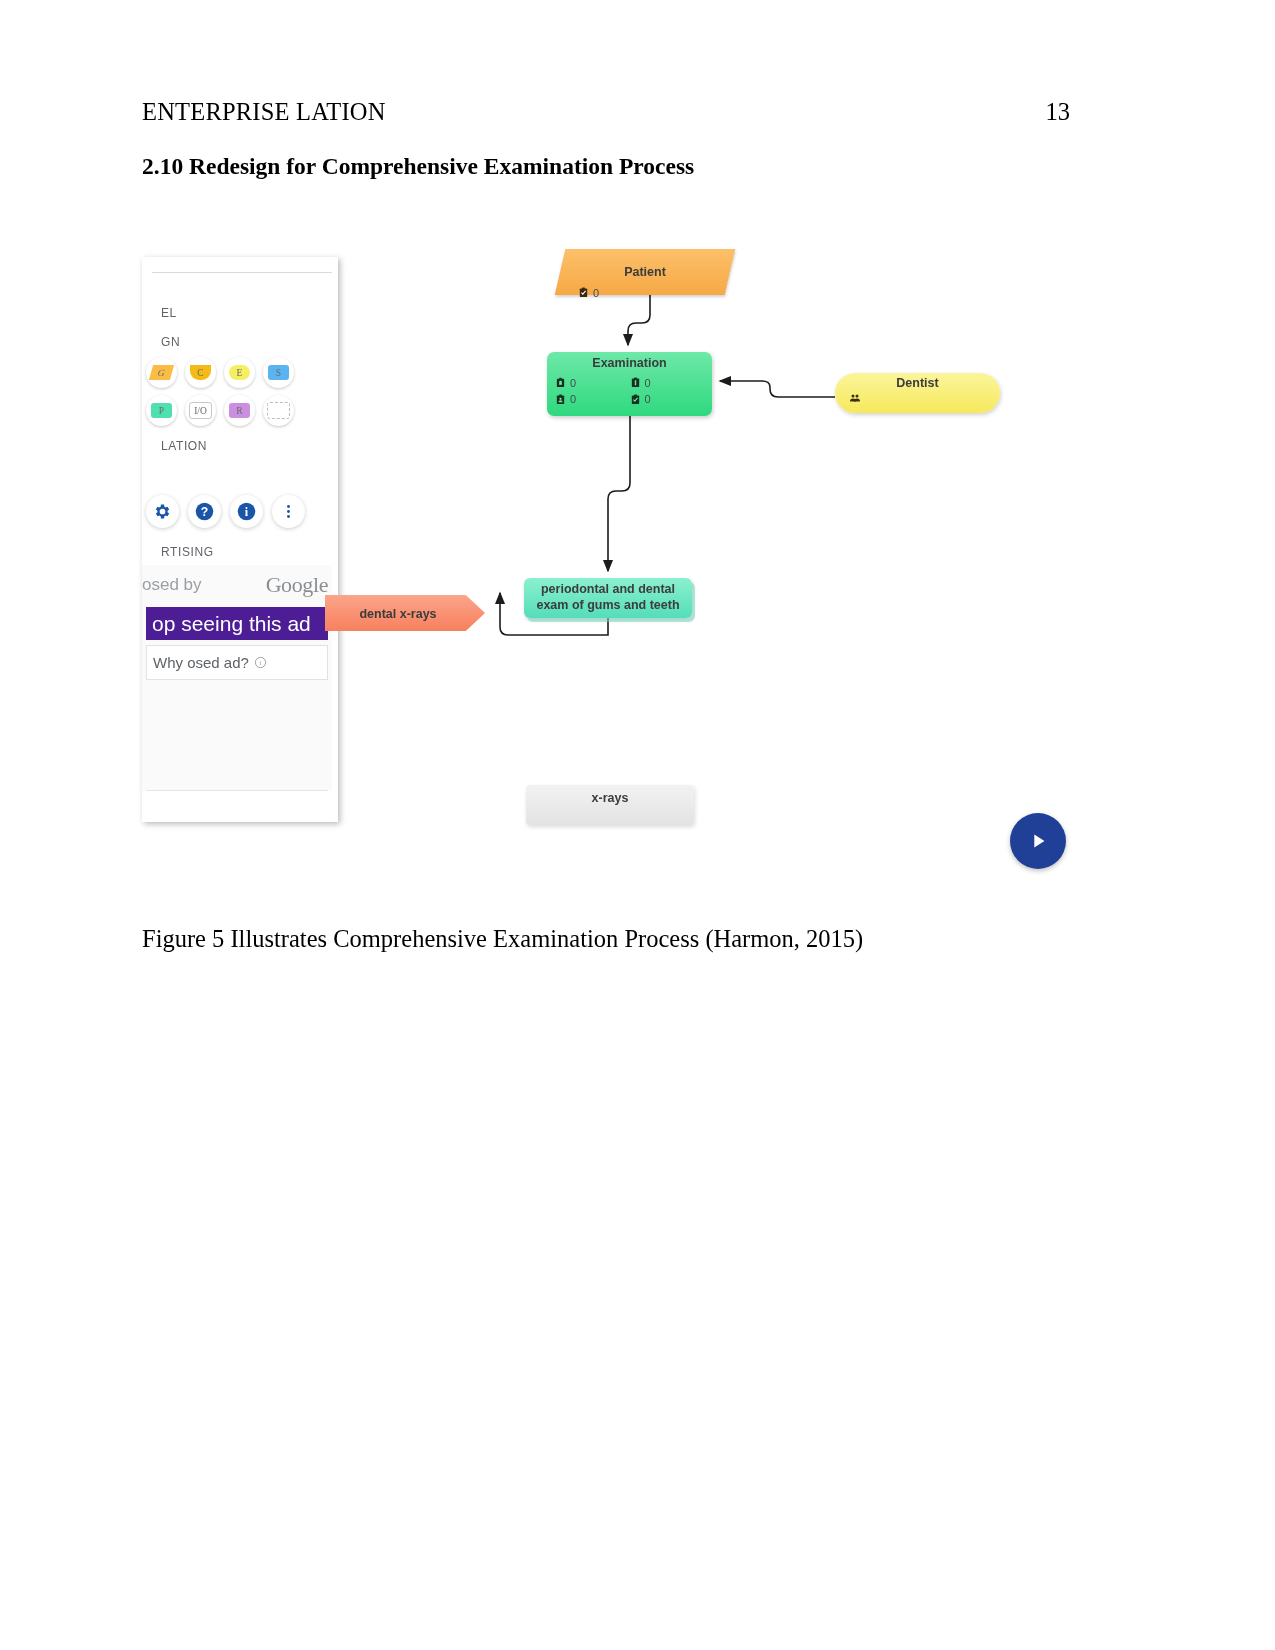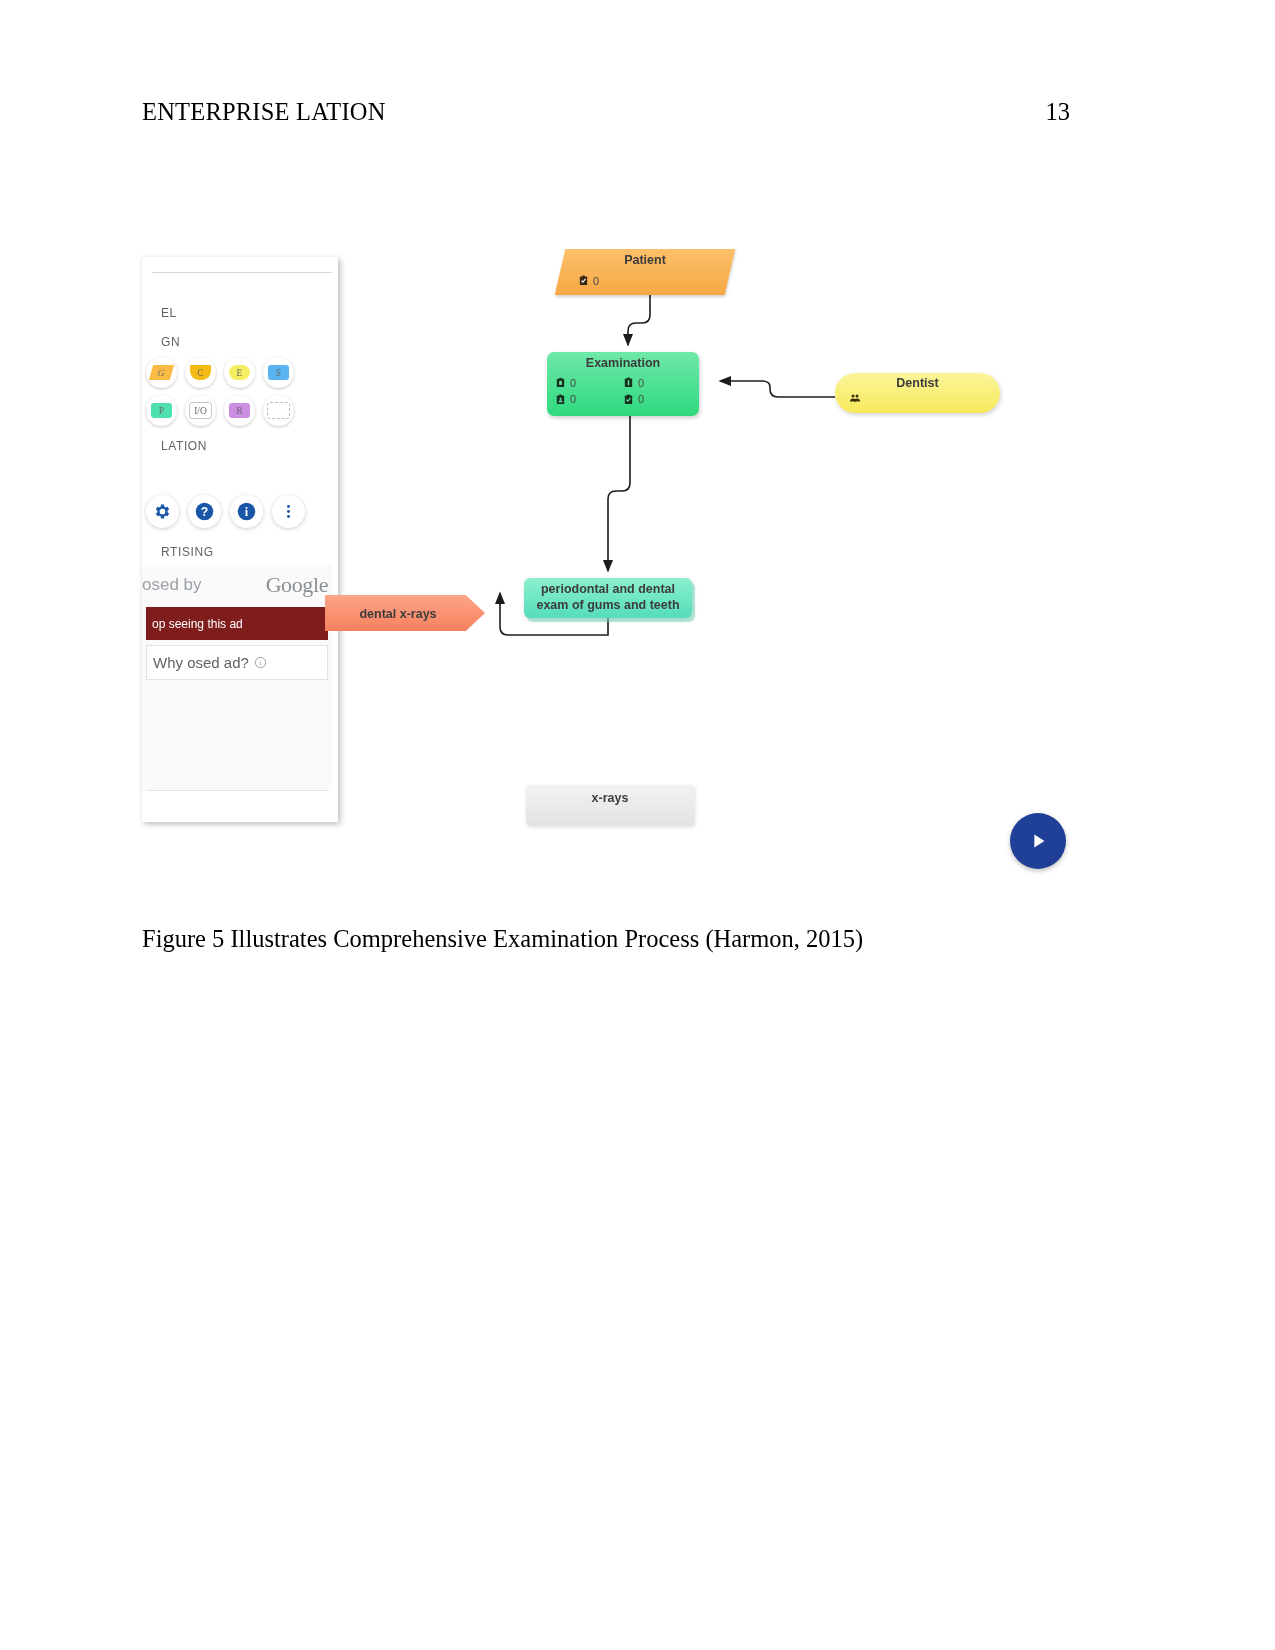--- a/index.html
+++ b/index.html
@@ -181,26 +181,26 @@
   }
   .g-logo {
     font-family: "Liberation Serif", serif;
     font-size: 22px;
     color: #8a8f94;
     letter-spacing: -0.4px;
   }
   .ad-stop {
     margin: 2px 4px 0 4px;
     height: 33px;
-    background: #7f1d1d;
+    background: #4c1d95;
     color: #ffffff;
     display: flex;
     align-items: center;
     padding-left: 6px;
-    font-size: 12px;
+    font-size: 21px;
     font-family: "Liberation Sans", sans-serif;
   }
   .ad-why {
     margin: 5px 4px 0 4px;
     height: 33px;
     background: #ffffff;
     border: 1px solid #e2e2e2;
     display: flex;
     align-items: center;
     padding-left: 6px;
@@ -239,21 +239,21 @@
     left: 430px; top: 14px;
     width: 170px; height: 46px;
   }
   .skewbox {
     position: absolute;
     inset: 0;
     background: linear-gradient(180deg,#fcc06a 0%, #f7a845 100%);
     transform: skewX(-13deg);
     box-shadow: 1px 2px 3px rgba(0,0,0,0.18);
   }
-  .n-patient .node-title { position: relative; padding-top: 4px; }
+  .n-patient .node-title { position: relative; padding-top: 16px; }
   .n-patient .metrics { position: relative; padding: 4px 0 0 18px; }
 
   .metrics {
     display: flex;
     flex-wrap: wrap;
     font-size: 11px;
     color: #4a4a4a;
     font-family: "Liberation Sans", sans-serif;
   }
   .metric {
@@ -261,21 +261,21 @@
     align-items: center;
     gap: 4px;
     width: 50%;
     line-height: 1.5;
   }
   .metric .mv { font-size: 11px; }
 
   
   .n-exam {
     left: 417px; top: 117px;
-    width: 152px; height: 64px;
+    width: 165px; height: 64px;
     background: linear-gradient(180deg,#6ee8a8 0%, #2fd97f 100%);
     border-radius: 7px;
     box-shadow: 1px 2px 4px rgba(0,0,0,0.2);
     padding: 4px 8px 0 8px;
   }
   .n-exam .metrics { margin-top: 3px; }
 
   
   .n-dentist {
     left: 705px; top: 138px;
@@ -342,20 +342,21 @@
     pointer-events: none;
   }
 </style>
 </head>
 <body>
 
 <div class="page">
 
   <div class="running-head">ENTERPRISE LATION</div>
   <div class="page-number">13</div>
+  <div class="heading">2.10 Redesign for Comprehensive Examination Process</div>
 
   <div class="figure">
 
     <div class="app-panel">
       <div class="panel-inner">
         <div class="panel-rule"></div>
 
         <div class="panel-label lbl-model">EL</div>
         <div class="panel-label lbl-design">GN</div>
 

